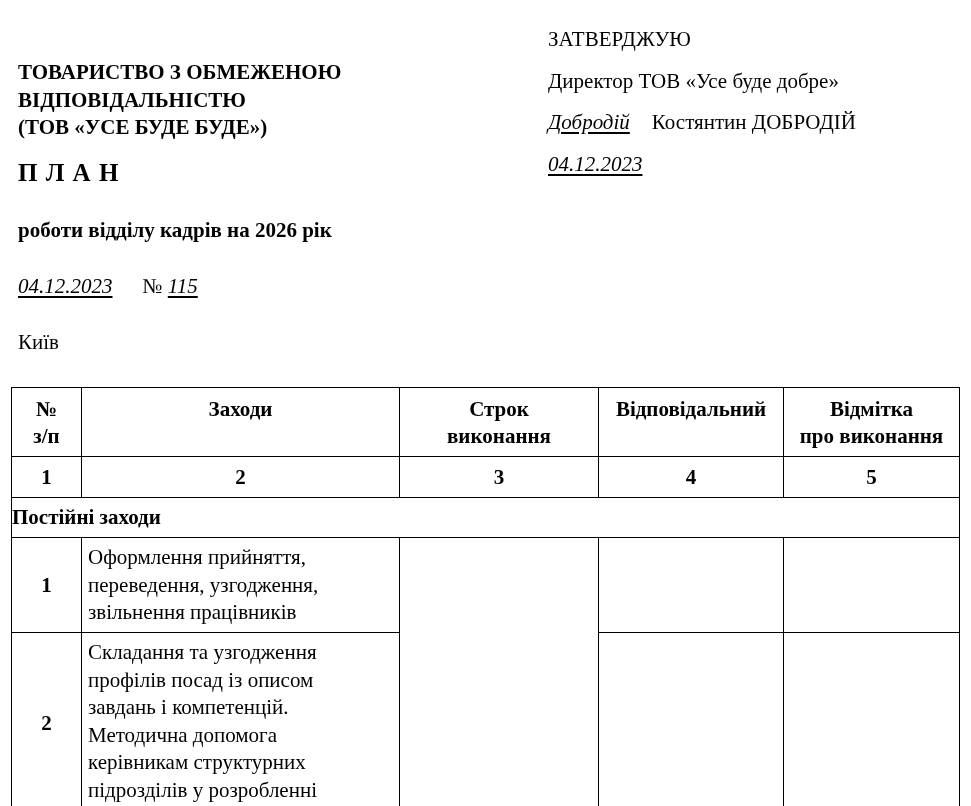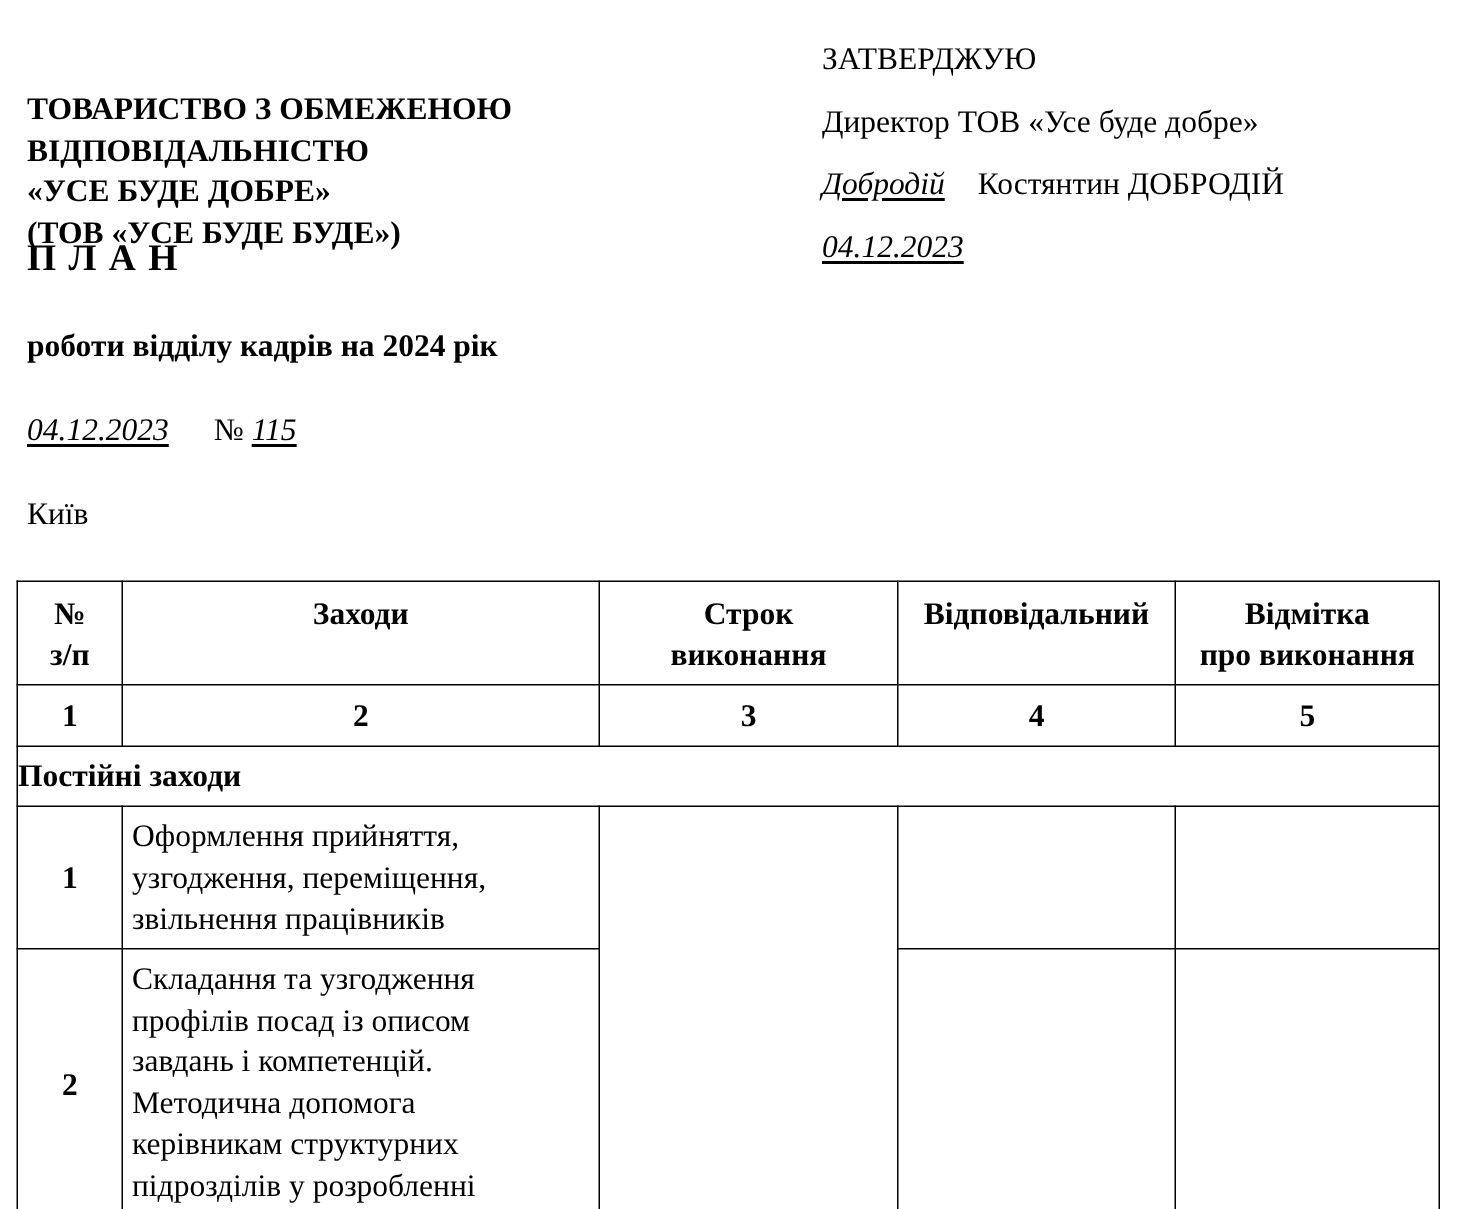--- a/index.html
+++ b/index.html
@@ -107,37 +107,36 @@
     }
     .row1 td { height: 84px; }
     .row2 td { height: 170px; }
   </style>
 </head>
 <body>
 
 <div class="abs org">
   <div>ТОВАРИСТВО З ОБМЕЖЕНОЮ</div>
   <div>ВІДПОВІДАЛЬНІСТЮ</div>
-  <div>«УСЕ БУДЕ ДОБРЕ»</div>
   <div>(ТОВ «УСЕ БУДЕ БУДЕ»)</div>
 </div>
 
 <div class="abs approve">
   <div class="line">ЗАТВЕРДЖУЮ</div>
   <div class="line">Директор ТОВ «Усе буде добре»</div>
   <div class="line">
     <span class="u-it">Добродій</span><span class="sig-gap"></span><span>Костянтин ДОБРОДІЙ</span>
   </div>
   <div class="line">
     <span class="u-it">04.12.2023</span>
   </div>
 </div>
 
 <div class="abs plan-title">П Л А Н</div>
-<div class="abs subtitle">роботи відділу кадрів на 2024 рік</div>
+<div class="abs subtitle">роботи відділу кадрів на 2026 рік</div>
 
 <div class="abs datenum">
   <span class="u-it">04.12.2023</span><span class="gap"></span><span>№</span>&nbsp;<span class="u-it">115</span>
 </div>
 
 <div class="abs city">Київ</div>
 
 <table class="plan">
   <colgroup>
     <col style="width:70px">
@@ -174,21 +173,21 @@
     <td>4</td>
     <td>5</td>
   </tr>
   <tr class="section">
     <td colspan="5">Постійні заходи</td>
   </tr>
   <tr class="row1">
     <td class="item-no">1</td>
     <td class="item-text">
       <div>Оформлення прийняття,</div>
-      <div>узгодження, переміщення,</div>
+      <div>переведення, узгодження,</div>
       <div>звільнення працівників</div>
     </td>
     <td rowspan="2"></td>
     <td></td>
     <td></td>
   </tr>
   <tr class="row2">
     <td class="item-no">2</td>
     <td class="item-text">
       <div>Складання та узгодження</div>

